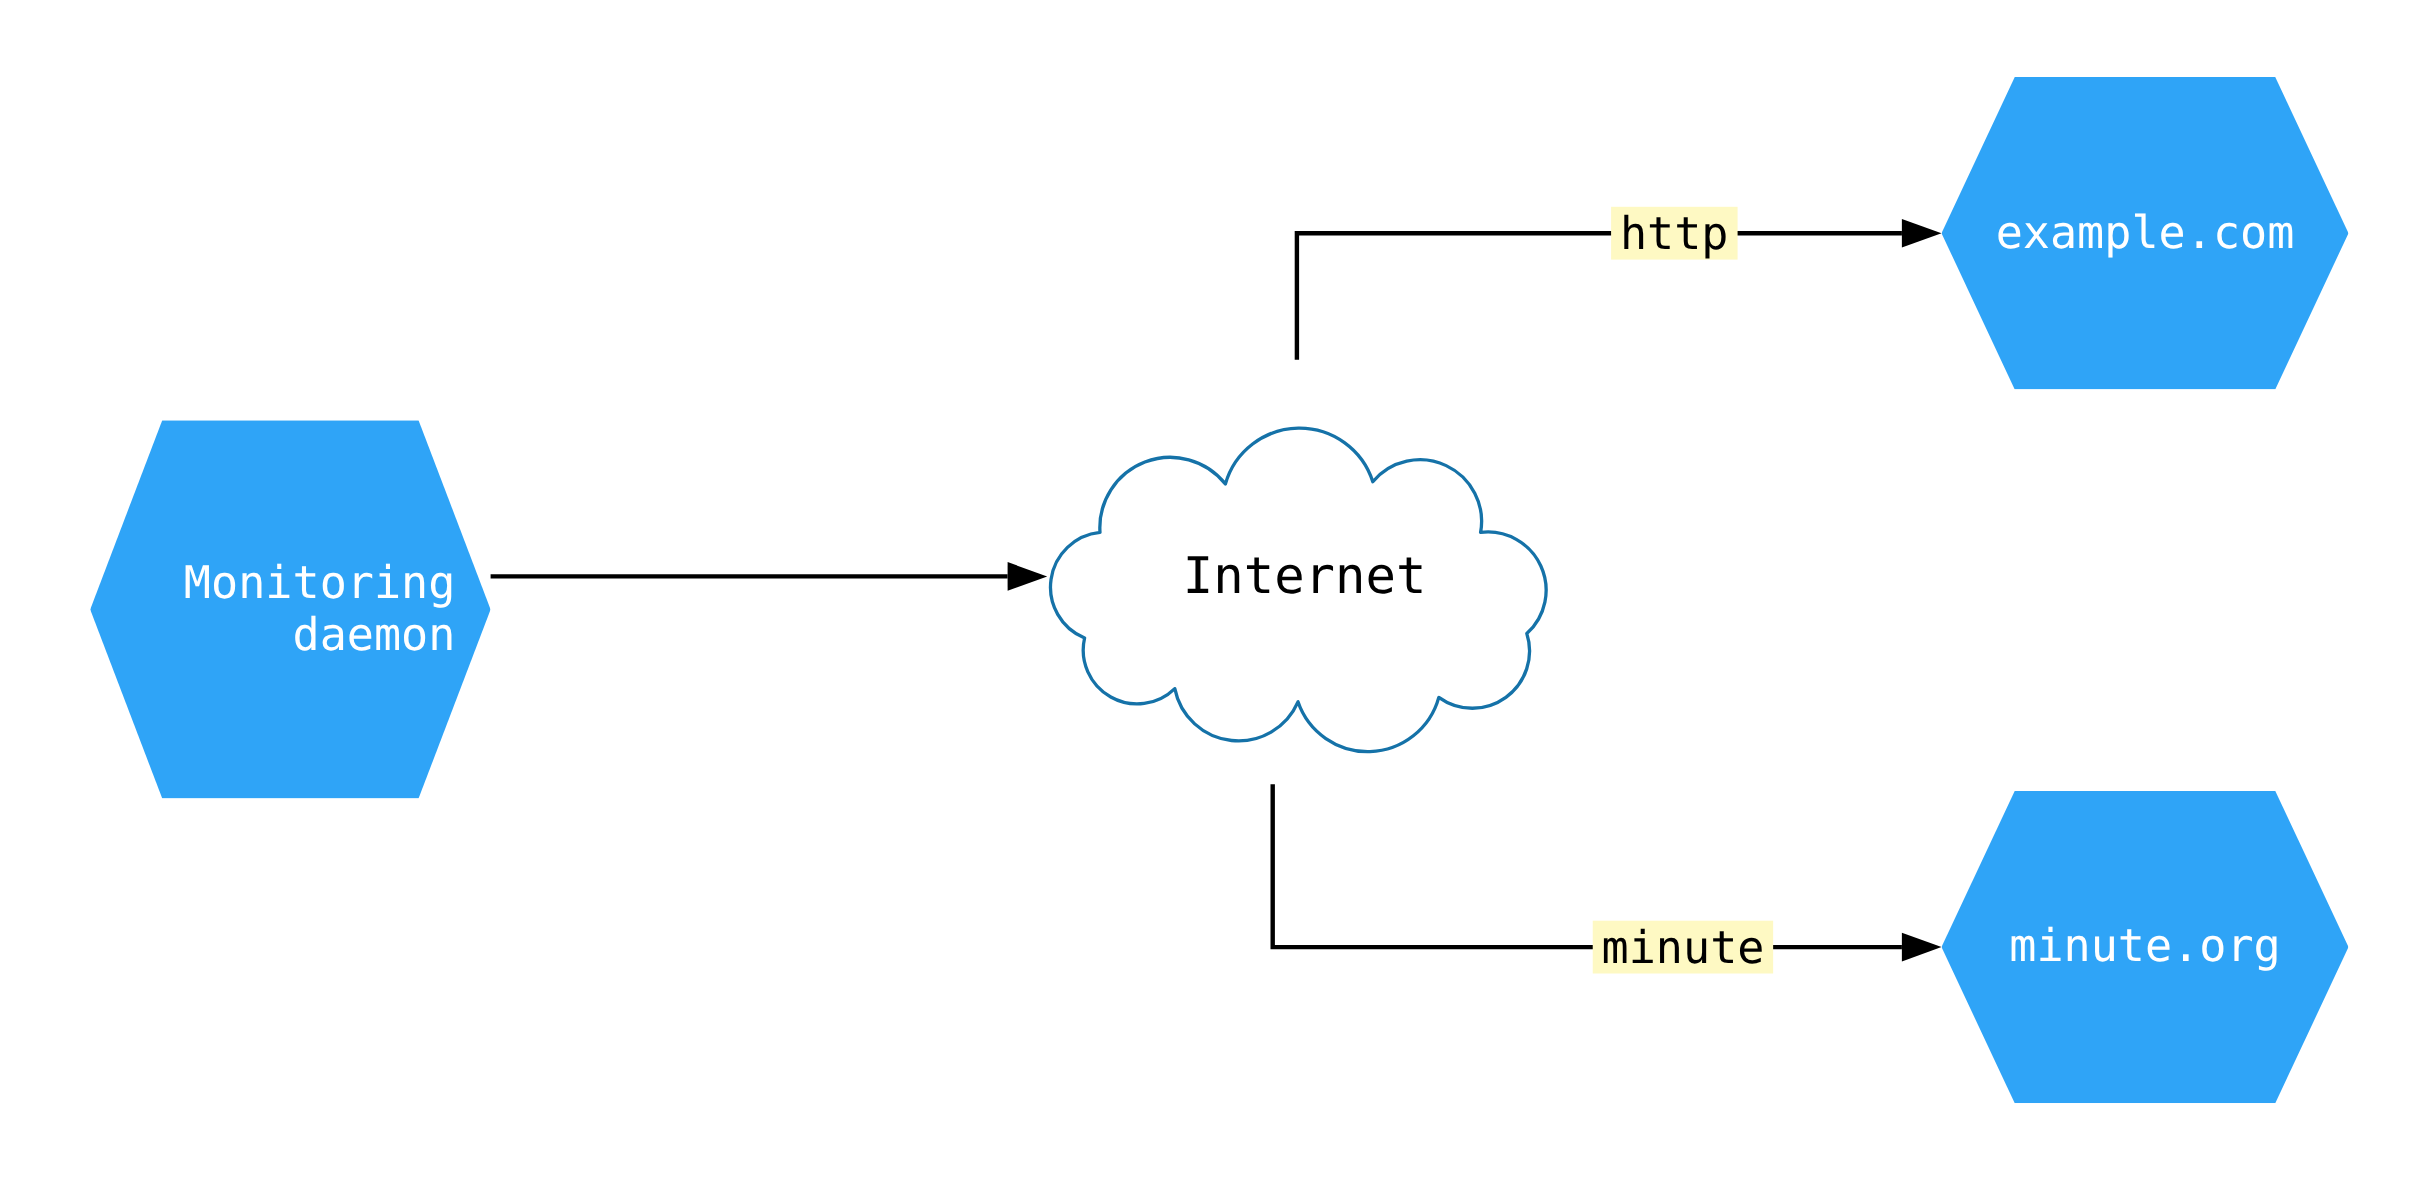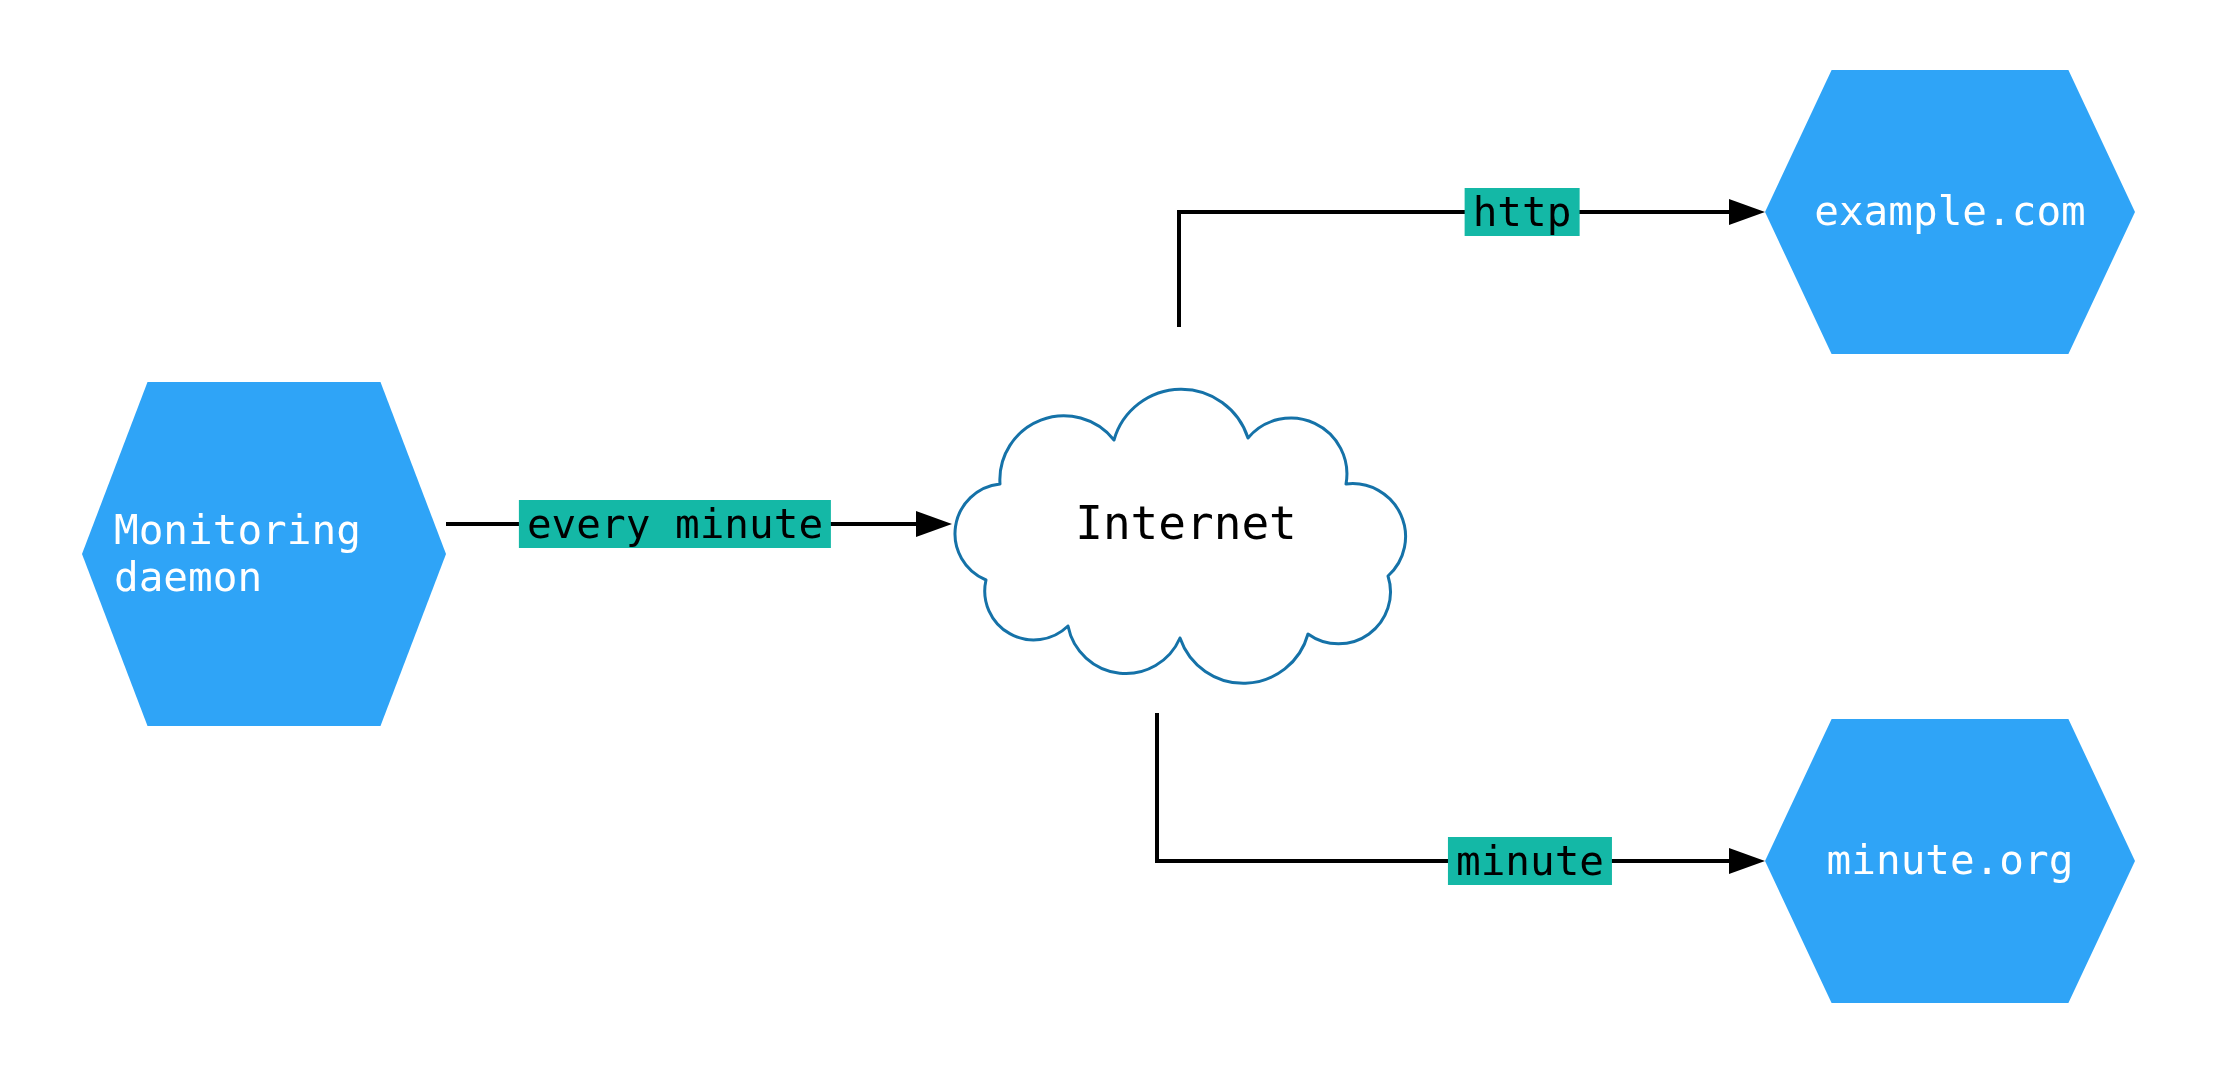--- a/index.html
+++ b/index.html
@@ -38,21 +38,21 @@
     stroke-width: 3;
     stroke-linejoin: round;
   }
   .hex {
     position: absolute;
     background: #2fa4f7;
     clip-path: polygon(0% 50%, 18% 0%, 82% 0%, 100% 50%, 82% 100%, 18% 100%);
     display: flex;
     align-items: center;
     justify-content: center;
-    text-align: left;
+    text-align: right;
     color: #ffffff;
     font-size: 41px;
     line-height: 1.15;
   }
   .hex-monitoring { left: 82px;   top: 382px; width: 364px; height: 344px; }
   .hex-example    { left: 1765px; top: 70px;  width: 370px; height: 284px; }
   .hex-httpbin    { left: 1765px; top: 719px; width: 370px; height: 284px; }
   .hex .hex-label {
     display: inline-block;
     max-width: 300px;
@@ -64,21 +64,21 @@
     top: 523px;
     transform: translate(-50%, -50%);
     color: #000000;
     font-size: 46px;
     white-space: nowrap;
     z-index: 3;
   }
   .edge-label {
     position: absolute;
     transform: translate(-50%, -50%);
-    background: #14b8a6;
+    background: #fef9c3;
     color: #000000;
     font-size: 41px;
     padding: 0 8px;
     white-space: nowrap;
     z-index: 2;
   }
   .edge-label-every-minute { left: 675px;  top: 524px; }
   .edge-label-http         { left: 1522px; top: 212px; }
   .edge-label-https        { left: 1530px; top: 861px; }
 </style>
@@ -119,19 +119,18 @@
   <div class="hex hex-example">
     <span class="hex-label">example.com</span>
   </div>
 
   <div class="hex hex-httpbin">
     <span class="hex-label">minute.org</span>
   </div>
 
   <div class="node-label-cloud">Internet</div>
 
-  <span class="edge-label edge-label-every-minute">every minute</span>
 
   <span class="edge-label edge-label-http">http</span>
 
   <span class="edge-label edge-label-https">minute</span>
 
 </div>
 
 </body></html>

